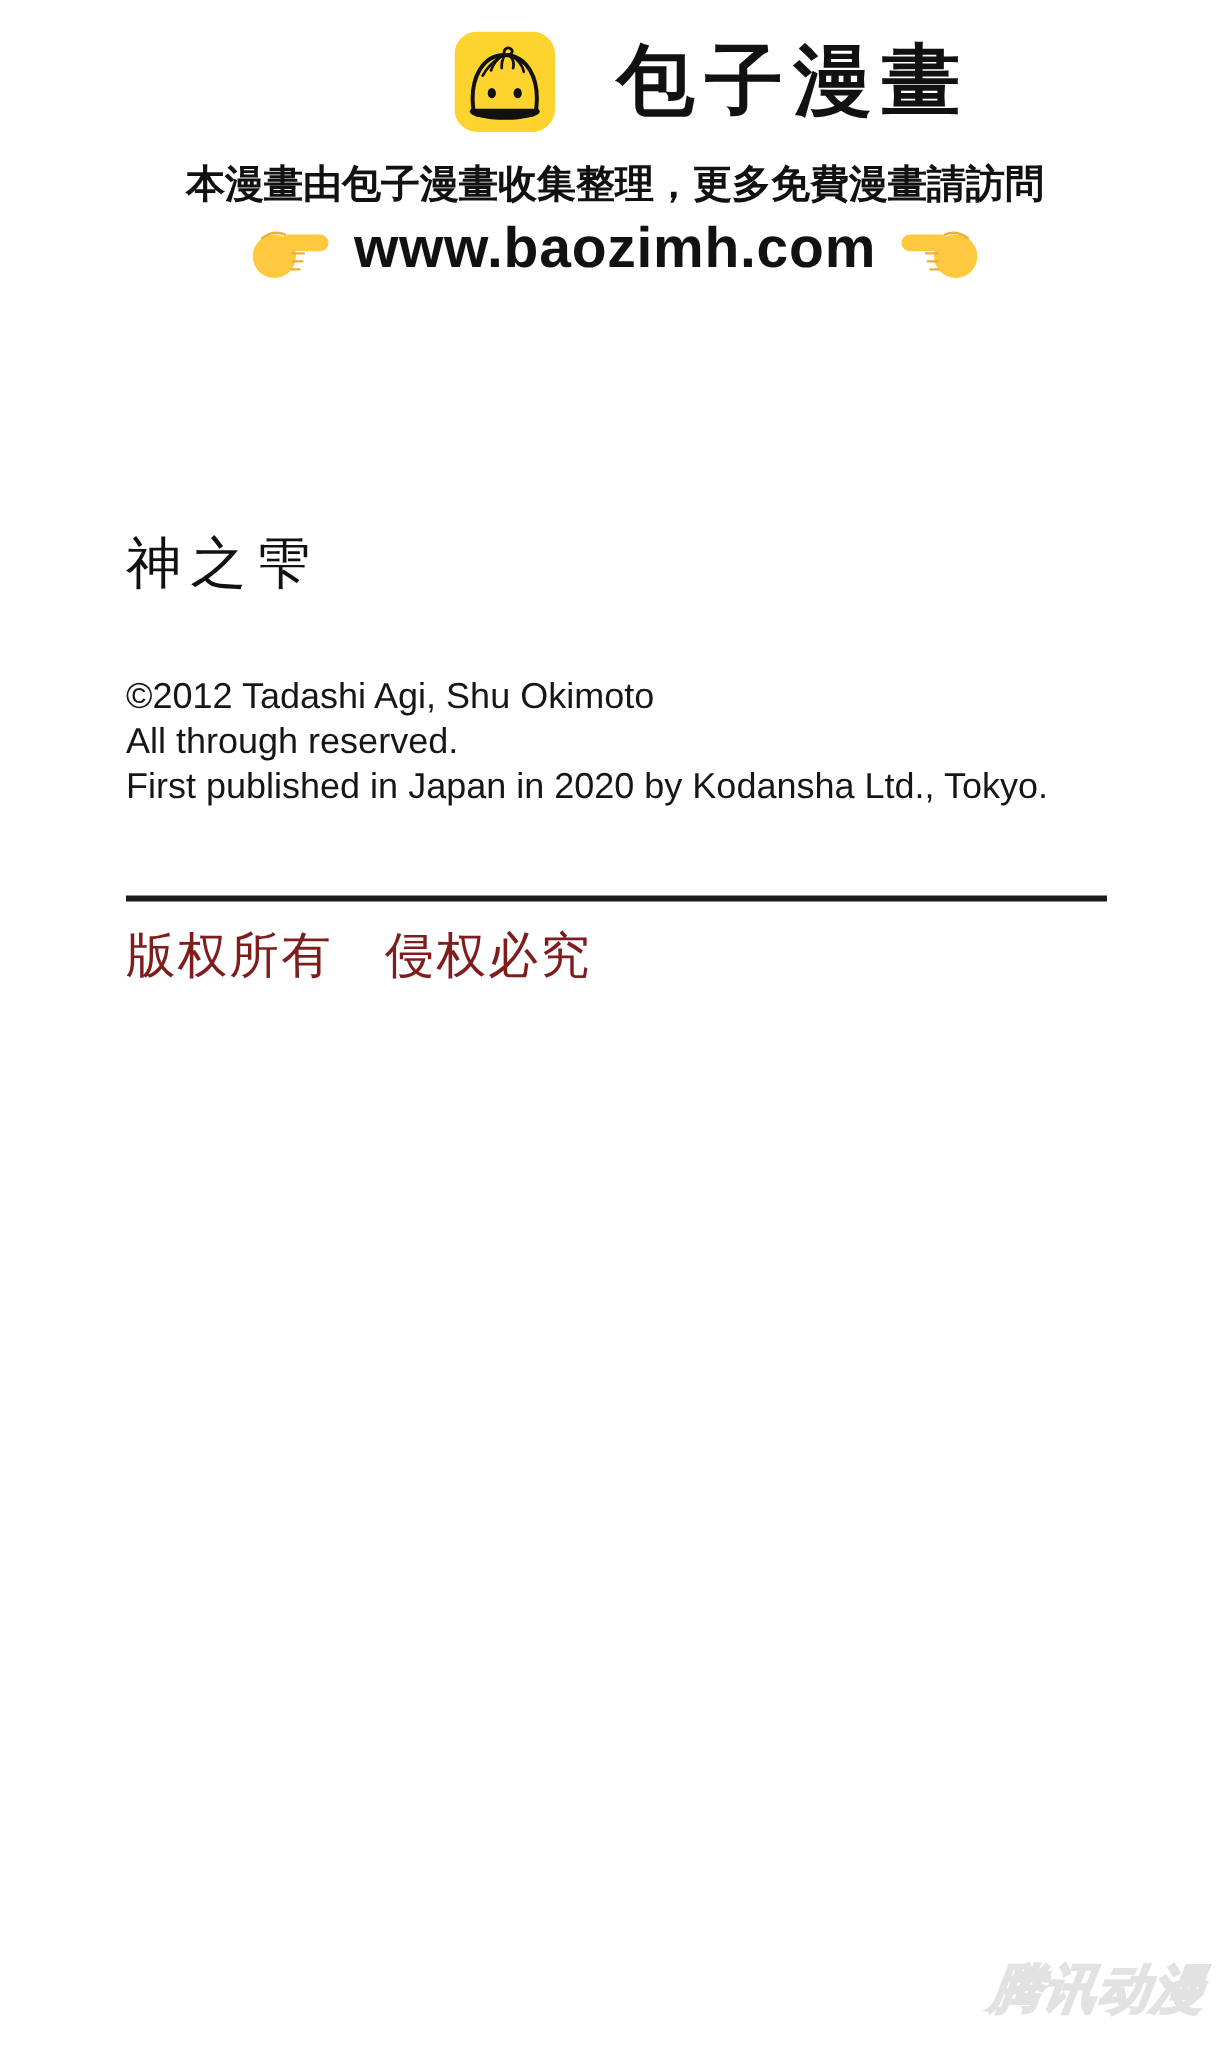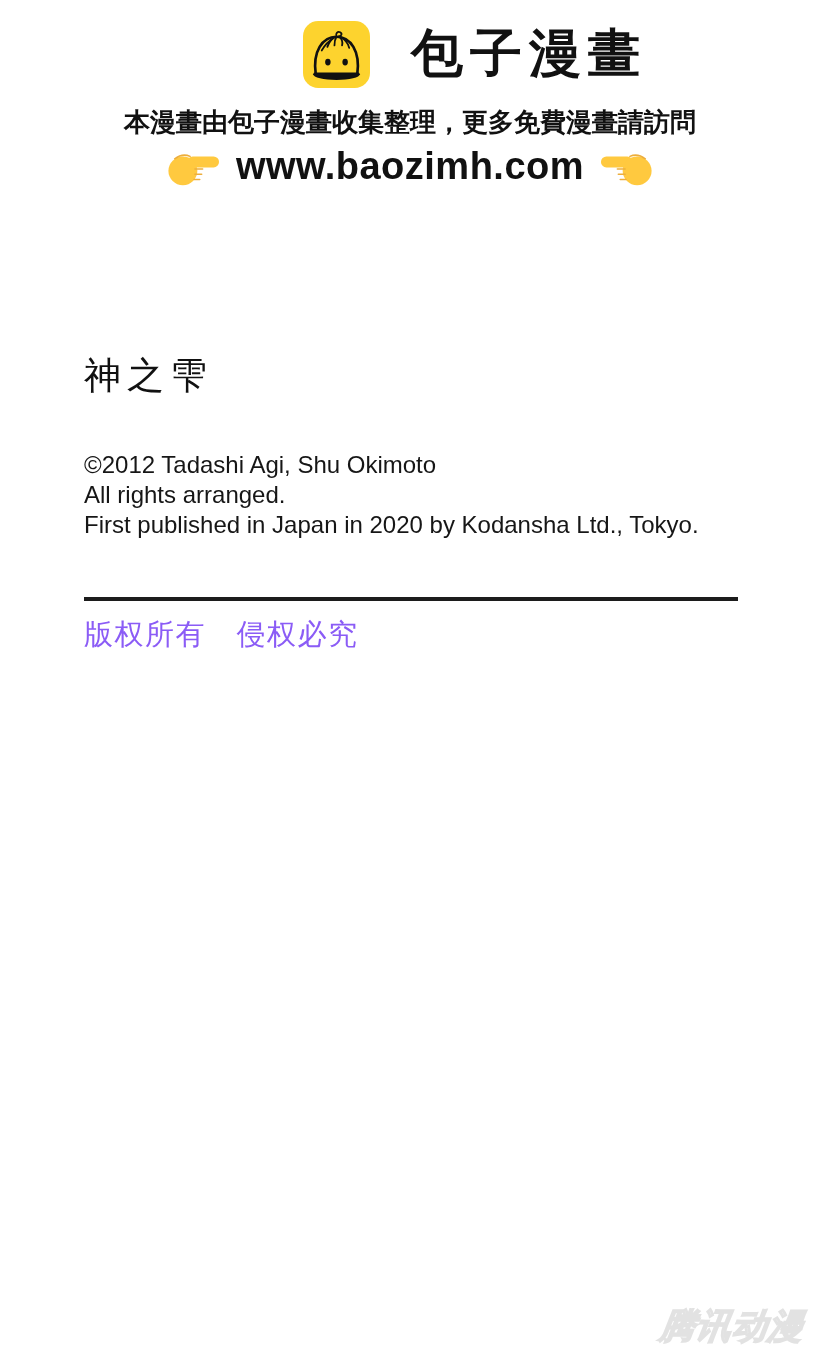--- a/index.html
+++ b/index.html
@@ -99,23 +99,23 @@
     left: 84px;
     top: 597px;
     width: 654px;
     height: 3.5px;
     background: #1c1c1c;
   }
   .rights {
     position: absolute;
     left: 84px;
     top: 615px;
-    font-size: 29px;
+    font-size: 33px;
     letter-spacing: 1.5px;
-    color: #8b5cf6;
+    color: #7f1d1d;
     white-space: nowrap;
   }
 
   
   .watermark {
     position: absolute;
     right: 16px;
     top: 1303px;
     font-size: 35px;
     font-weight: 700;
@@ -170,21 +170,21 @@
         <path d="M9,11.5 q8,-6 16,-2.5" fill="none" stroke="#EDAE3C" stroke-width="1.6" stroke-linecap="round"></path>
         <path d="M30,22 h8 M30,27.5 h7 M29,33 h6" fill="none" stroke="#EDAE3C" stroke-width="1.6" stroke-linecap="round"></path>
       </svg>
     </span>
   </div>
 
   <div class="title-cn">神之雫</div>
 
   <div class="copyright">
     <div>©2012 Tadashi Agi, Shu Okimoto</div>
-    <div>All rights arranged.</div>
+    <div>All through reserved.</div>
     <div>First published in Japan in 2020 by Kodansha Ltd., Tokyo.</div>
   </div>
 
   <div class="divider"></div>
   <div class="rights">版权所有　侵权必究</div>
 
   <div class="watermark">腾讯动漫</div>
 
 </div>
 

